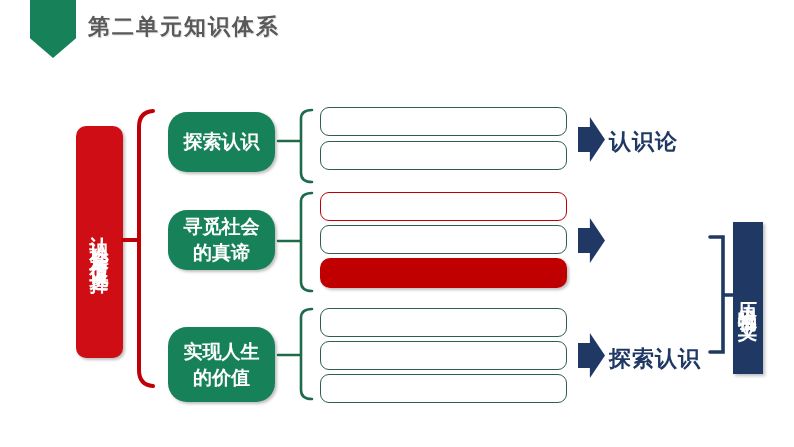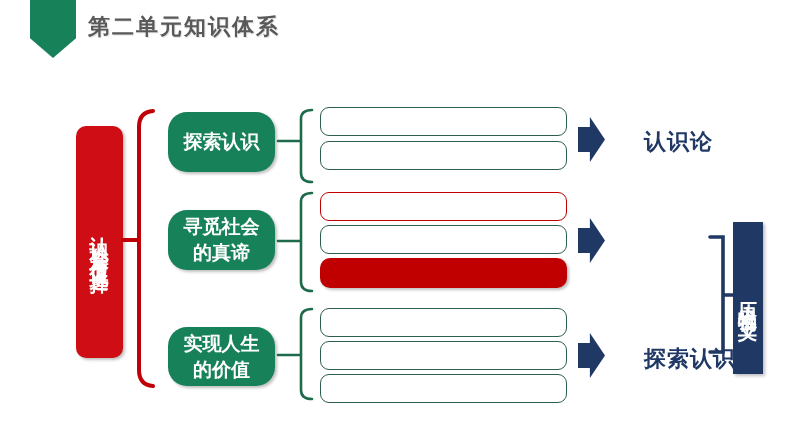--- a/index.html
+++ b/index.html
@@ -68,21 +68,21 @@
     justify-content: center;
     box-shadow: 2px 2px 3px rgba(0,0,0,0.25);
     color: #ffffff;
     font-weight: bold;
     font-size: 19px;
     line-height: 1.35;
     text-align: center;
   }
   .branch-1 { top: 112px; }
   .branch-2 { top: 210px; height: 60px; }
-  .branch-3 { top: 327px; height: 59px; align-items: center; }
+  .branch-3 { top: 327px; height: 75px; align-items: center; }
 
   
   .slot {
     position: absolute;
     left: 320px;
     width: 247px; height: 29px;
     background: #ffffff;
     border: 1.5px solid #2E5E4E;
     border-radius: 9px;
   }
@@ -104,21 +104,20 @@
     clip-path: polygon(0 22%, 44% 22%, 44% 0, 100% 50%, 44% 100%, 44% 78%, 0 78%);
   }
   .result-label {
     position: absolute;
     left: 609px;
     color: #1F3864;
     font-weight: bold;
     font-size: 22px;
     letter-spacing: 1px;
     white-space: nowrap;
-    margin-left: 35px;
   }
 
   
   .side-box {
     position: absolute;
     left: 733px; top: 222px;
     width: 30px; height: 152px;
     background: #1F3864;
     display: flex;
     align-items: center;

